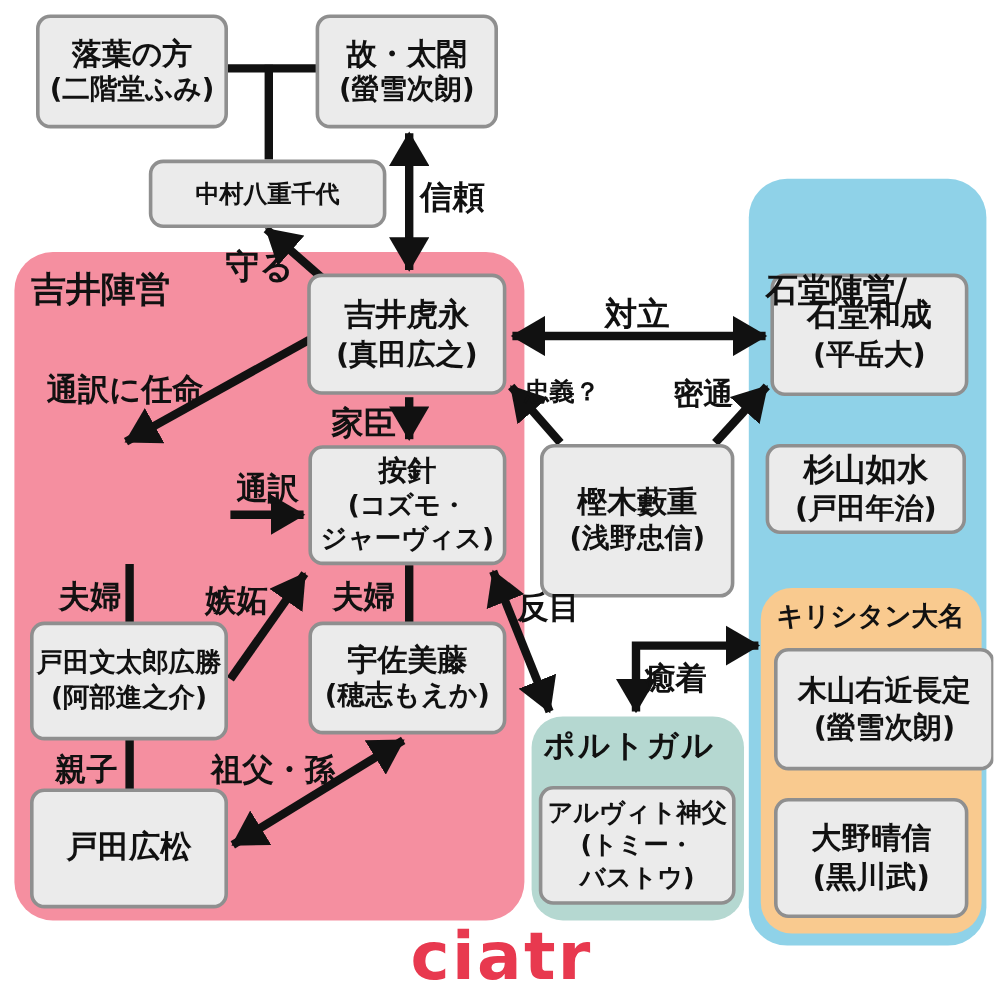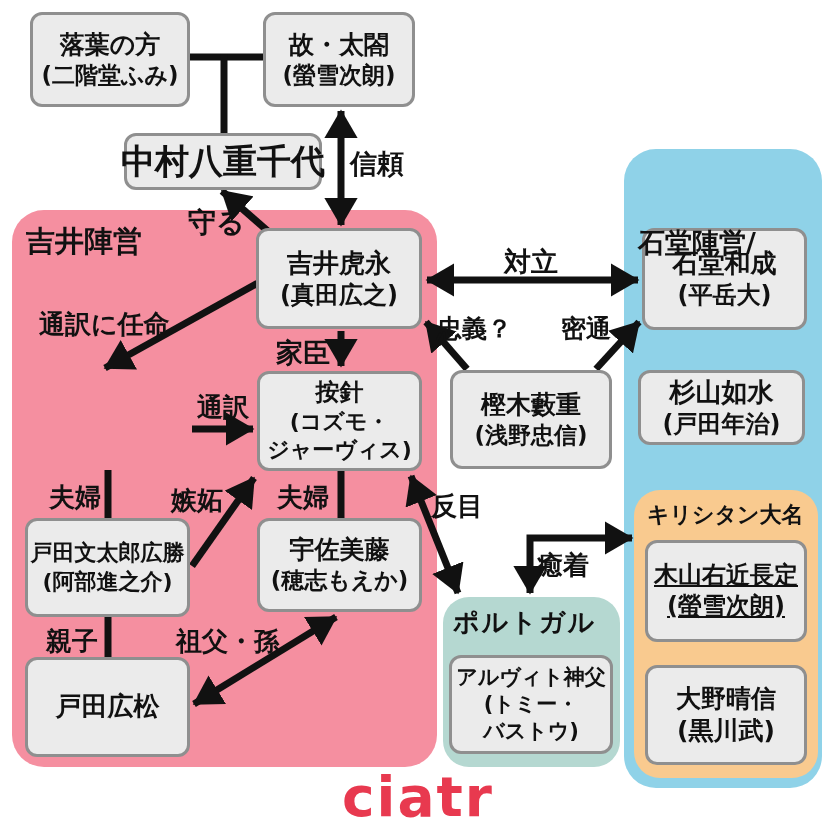--- a/index.html
+++ b/index.html
@@ -87,21 +87,21 @@
   <div class="char-box" style="left:263px;top:12px;width:152px;height:95px;font-size:25px;">
     <div>故・太閤</div>
     <div style="font-size:23px;">(螢雪次朗)</div>
   </div>
 
   <div class="char-box" style="left:30px;top:12px;width:160px;height:95px;font-size:25px;">
     <div>落葉の方</div>
     <div style="font-size:23px;">(二階堂ふみ)</div>
   </div>
 
-  <div class="char-box" style="left:124px;top:133px;width:198px;height:57px;font-size:34px;">
+  <div class="char-box" style="left:124px;top:133px;width:198px;height:57px;font-size:20px;">
     <div>中村八重千代</div>
   </div>
 
   <div class="char-box" style="left:256px;top:228px;width:166px;height:101px;font-size:26px;">
     <div>吉井虎永</div>
     <div style="font-size:24px;">(真田広之)</div>
   </div>
 
 
   <div class="char-box" style="left:257px;top:371px;width:165px;height:100px;font-size:24px;">
@@ -117,55 +117,55 @@
 
   <div class="char-box" style="left:257px;top:518px;width:165px;height:94px;font-size:25px;">
     <div>宇佐美藤</div>
     <div style="font-size:23px;">(穂志もえか)</div>
   </div>
 
   <div class="char-box" style="left:25px;top:657px;width:165px;height:100px;font-size:26px;">
     <div>戸田広松</div>
   </div>
 
-  <div class="char-box" style="left:450px;top:370px;width:162px;height:99px;font-size:25px;">
+  <div class="char-box" style="left:450px;top:370px;width:162px;height:128px;font-size:25px;">
     <div>樫木藪重</div>
     <div style="font-size:23px;">(浅野忠信)</div>
   </div>
 
   <div class="char-box" style="left:642px;top:228px;width:165px;height:102px;font-size:26px;">
     <div>石堂和成</div>
     <div style="font-size:24px;">(平岳大)</div>
   </div>
 
   <div class="char-box" style="left:638px;top:370px;width:167px;height:75px;font-size:26px;">
     <div>杉山如水</div>
     <div style="font-size:24px;">(戸田年治)</div>
   </div>
 
-  <div class="char-box" style="left:645px;top:540px;width:162px;height:102px;font-size:24px;z-index:3;text-decoration:underline;">
+  <div class="char-box" style="left:645px;top:540px;width:184px;height:102px;font-size:24px;z-index:3;">
     <div>木山右近長定</div>
     <div>(螢雪次朗)</div>
   </div>
 
   <div class="char-box" style="left:645px;top:665px;width:162px;height:100px;font-size:25px;z-index:3;">
     <div>大野晴信</div>
     <div>(黒川武)</div>
   </div>
 
   <div class="char-box" style="left:449px;top:655px;width:164px;height:99px;font-size:21px;">
     <div>アルヴィト神父</div>
     <div>(トミー・</div>
     <div>バストウ)</div>
   </div>
 
   <div class="rel-label" style="left:350px;top:146px;font-size:27px;">信頼</div>
   <div class="rel-label" style="left:188px;top:204px;font-size:28px;">守る</div>
   <div class="rel-label" style="left:504px;top:244px;font-size:27px;">対立</div>
-  <div class="rel-label" style="left:437px;top:312px;font-size:25px;">忠義？</div>
+  <div class="rel-label" style="left:437px;top:312px;font-size:21px;">忠義？</div>
   <div class="rel-label" style="left:561px;top:312px;font-size:25px;">密通</div>
   <div class="rel-label" style="left:39px;top:307px;font-size:26px;">通訳に任命</div>
   <div class="rel-label" style="left:276px;top:335px;font-size:27px;">家臣</div>
   <div class="rel-label" style="left:197px;top:390px;font-size:26px;">通訳</div>
   <div class="rel-label" style="left:49px;top:480px;font-size:26px;">夫婦</div>
   <div class="rel-label" style="left:171px;top:483px;font-size:26px;">嫉妬</div>
   <div class="rel-label" style="left:277px;top:480px;font-size:26px;">夫婦</div>
   <div class="rel-label" style="left:431px;top:489px;font-size:26px;">反目</div>
   <div class="rel-label" style="left:46px;top:624px;font-size:26px;">親子</div>
   <div class="rel-label" style="left:176px;top:624px;font-size:26px;text-align:right;">祖父・孫</div>

